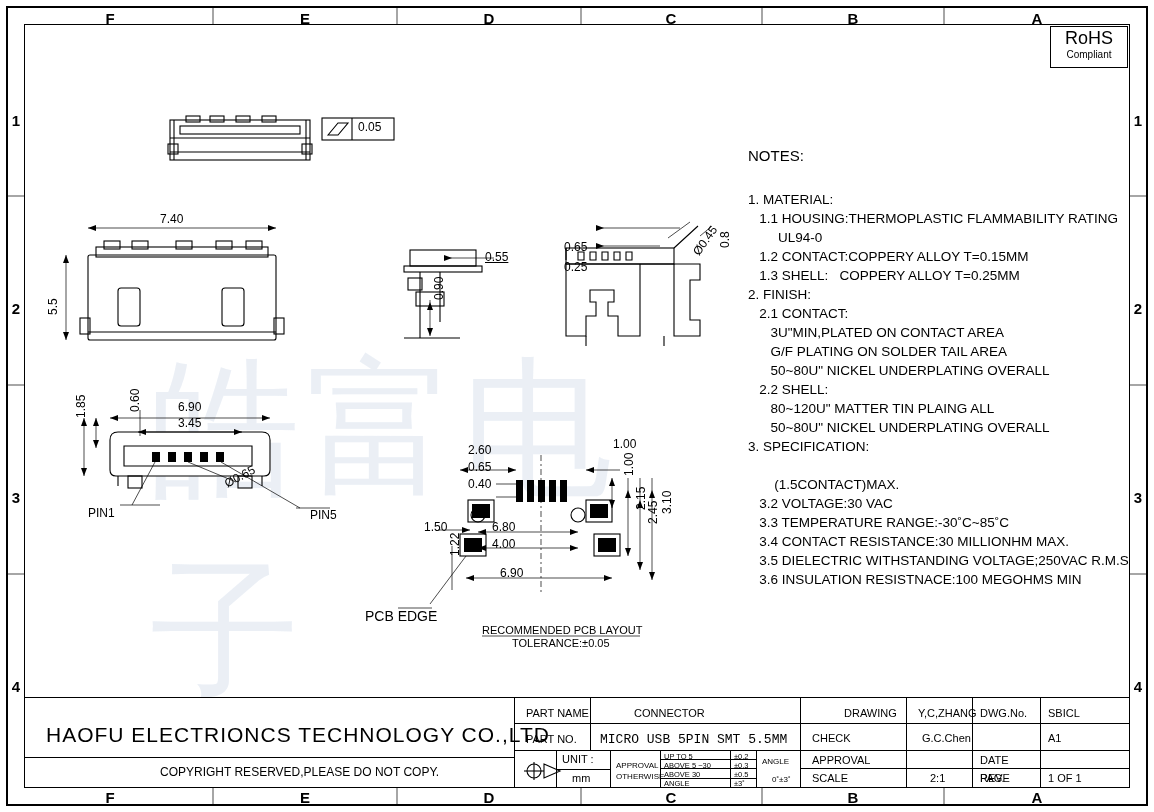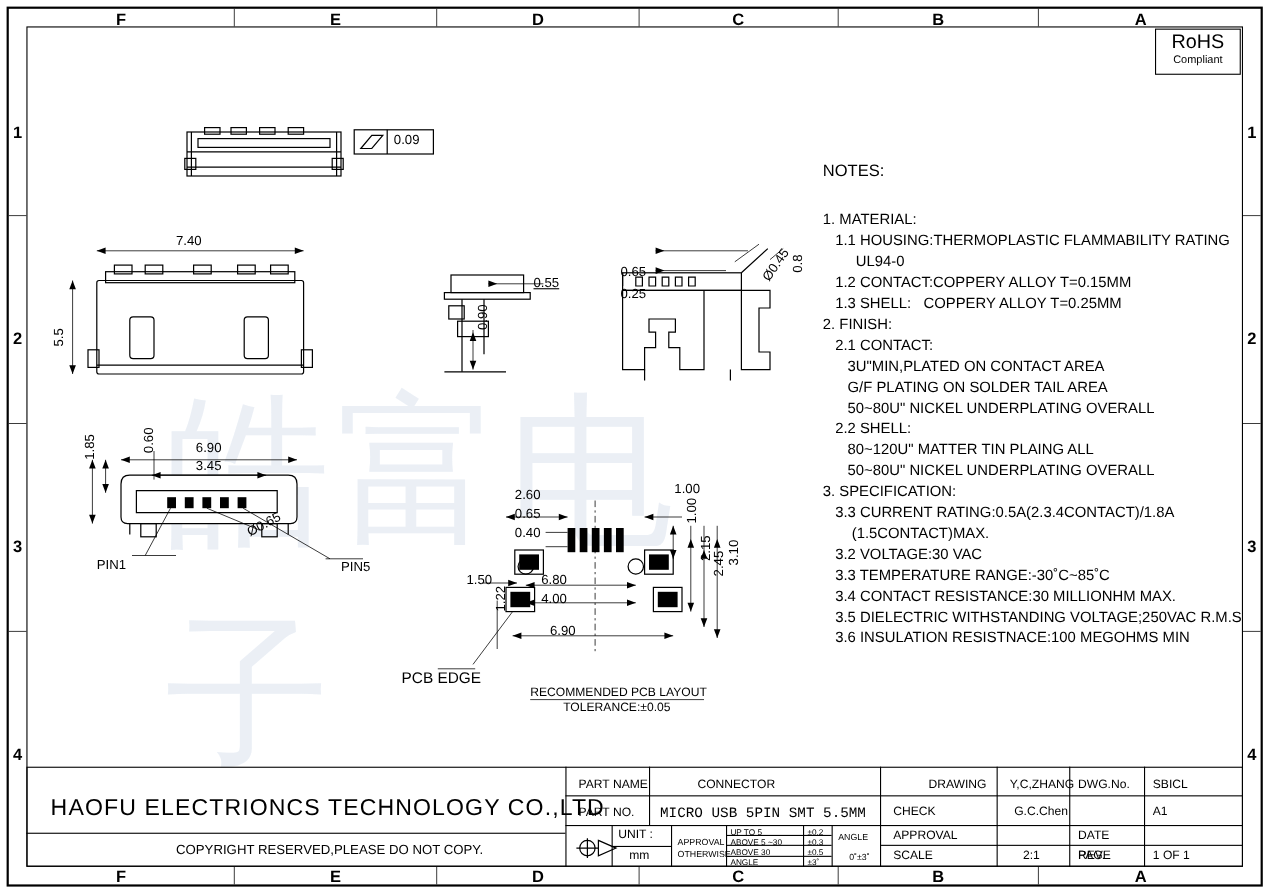--- a/index.html
+++ b/index.html
@@ -239,21 +239,21 @@
       <path class="blk" d="M466 578 l8 -3 v6 z M612 578 l-8 -3 v6 z"></path>
       <line class="thin" x1="452" y1="546" x2="452" y2="590"></line>
 
       <path class="thin" d="M430 604 L466 556"></path>
       <path class="thin" d="M398 608 L432 608"></path>
 
       <line class="thin" x1="482" y1="636" x2="640" y2="636"></line>
     </g>
   </svg>
 
-  <div class="dim" style="left:358px;top:120px;">0.09</div>
+  <div class="dim" style="left:358px;top:120px;">0.05</div>
   <div class="dim" style="left:160px;top:212px;">7.40</div>
   <div class="dim" style="left:46px;top:315px;transform:rotate(-90deg);transform-origin:left top;">5.5</div>
 
   <div class="dim" style="left:485px;top:250px;text-decoration:underline;">0.55</div>
   <div class="dim" style="left:432px;top:300px;transform:rotate(-90deg);transform-origin:left top;">0.90</div>
 
   <div class="dim" style="left:564px;top:240px;">0.65</div>
   <div class="dim" style="left:564px;top:260px;">0.25</div>
   <div class="dim" style="left:690px;top:250px;transform:rotate(-55deg);transform-origin:left top;">Ø0.45</div>
   <div class="dim" style="left:718px;top:248px;transform:rotate(-90deg);transform-origin:left top;">0.8</div>
@@ -291,21 +291,20 @@
   <div class="note" style="left:748px;top:268px;">   1.3 SHELL:   COPPERY ALLOY T=0.25MM</div>
   <div class="note" style="left:748px;top:287px;">2. FINISH:</div>
   <div class="note" style="left:748px;top:306px;">   2.1 CONTACT:</div>
   <div class="note" style="left:748px;top:325px;">      3U"MIN,PLATED ON CONTACT AREA</div>
   <div class="note" style="left:748px;top:344px;">      G/F PLATING ON SOLDER TAIL AREA</div>
   <div class="note" style="left:748px;top:363px;">      50~80U" NICKEL UNDERPLATING OVERALL</div>
   <div class="note" style="left:748px;top:382px;">   2.2 SHELL:</div>
   <div class="note" style="left:748px;top:401px;">      80~120U" MATTER TIN PLAING ALL</div>
   <div class="note" style="left:748px;top:420px;">      50~80U" NICKEL UNDERPLATING OVERALL</div>
   <div class="note" style="left:748px;top:439px;">3. SPECIFICATION:</div>
-  <div class="note" style="left:748px;top:458px;">   3.3 CURRENT RATING:0.5A(2.3.4CONTACT)/1.8A</div>
   <div class="note" style="left:748px;top:477px;">       (1.5CONTACT)MAX.</div>
   <div class="note" style="left:748px;top:496px;">   3.2 VOLTAGE:30 VAC</div>
   <div class="note" style="left:748px;top:515px;">   3.3 TEMPERATURE RANGE:-30˚C~85˚C</div>
   <div class="note" style="left:748px;top:534px;">   3.4 CONTACT RESISTANCE:30 MILLIONHM MAX.</div>
   <div class="note" style="left:748px;top:553px;">   3.5 DIELECTRIC WITHSTANDING VOLTAGE;250VAC R.M.S</div>
   <div class="note" style="left:748px;top:572px;">   3.6 INSULATION RESISTNACE:100 MEGOHMS MIN</div>
 
   <div class="tb" style="left:24px;top:697px;width:1106px;height:91px;"></div>
 
   <div class="ln" style="left:514px;top:697px;width:1px;height:91px;"></div>

